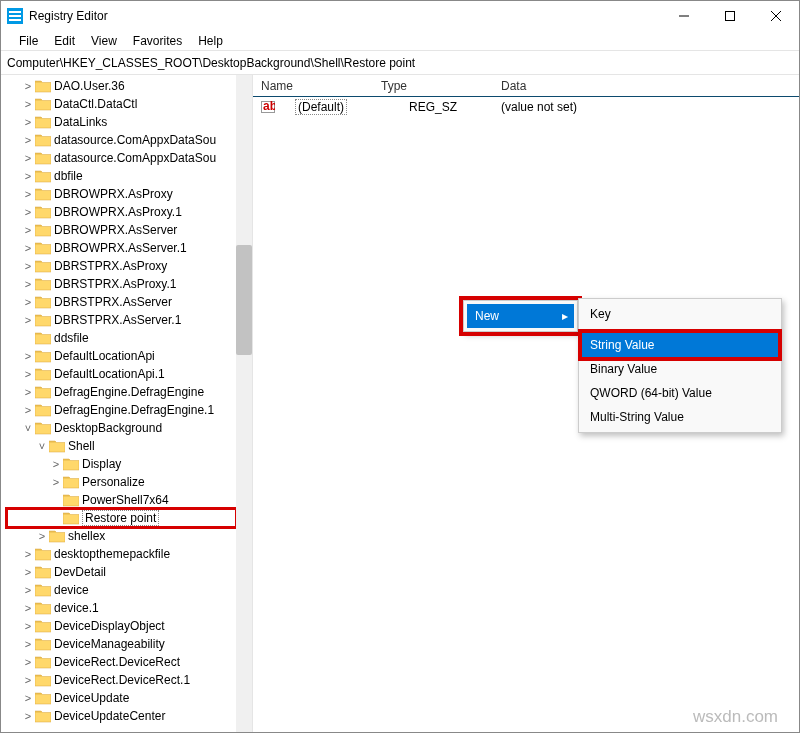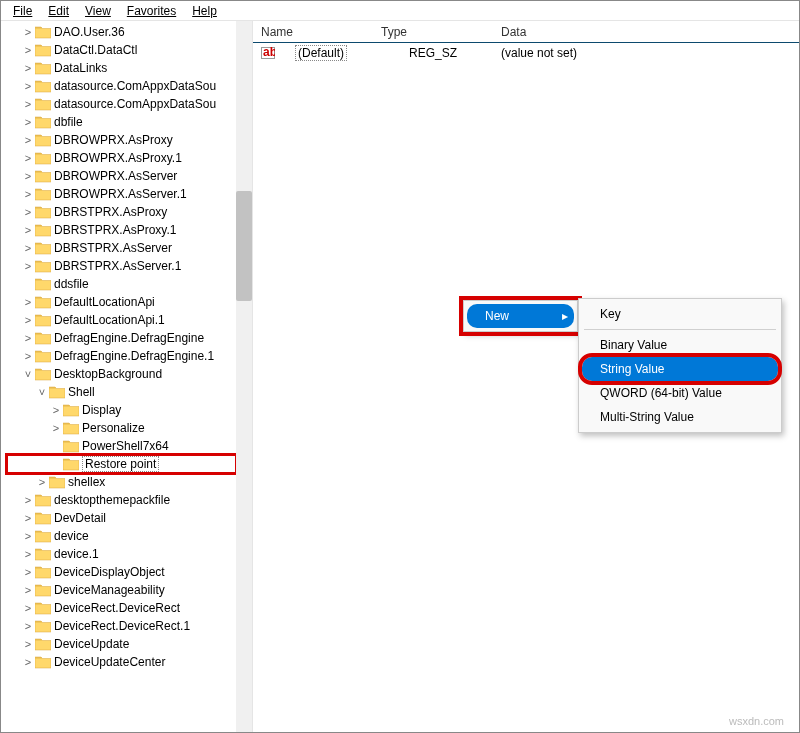--- a/index.html
+++ b/index.html
@@ -5,21 +5,21 @@
 * { box-sizing: border-box; margin: 0; padding: 0; font-family: "Segoe UI", Tahoma, sans-serif; font-size: 12px; }
 body { width: 800px; height: 733px; background: #f0f0f0; overflow: hidden; position: relative; }
 
 .window { width: 800px; height: 733px; background: #fff; border: 1px solid #888; display: flex; flex-direction: column; }
 
 .titlebar { height: 30px; background: #fff; display: flex; align-items: center; padding-left: 6px; }
 .titlebar .appicon { width: 16px; height: 16px; margin-right: 6px; }
 .titlebar .title { flex: 1; color: #000; }
 .titlebar .winbtn { width: 46px; height: 30px; display: flex; align-items: center; justify-content: center; color: #000; }
 
-.menubar { height: 20px; display: flex; align-items: center; padding: 0 4px; background: #fff; border-bottom: 1px solid #e5e5e5; text-decoration: underline; }
+.menubar { height: 20px; display: flex; align-items: center; padding: 0 10px; background: #fff; border-bottom: 1px solid #e5e5e5; }
 .menubar .mitem { padding: 2px 8px; }
 
 .addressbar { height: 24px; display: flex; align-items: center; padding: 2px 6px; border-bottom: 1px solid #e5e5e5; background: #fff; }
 .addressbar .addr { color: #000; }
 
 .content { flex: 1; display: flex; overflow: hidden; }
 
 
 .tree { width: 252px; border-right: 1px solid #e5e5e5; overflow: hidden; position: relative; background: #fff; padding-top: 2px; }
 .tree .scrollbar { position: absolute; right: 0; top: 0; width: 16px; height: 100%; background: #f0f0f0; }
@@ -48,41 +48,69 @@
 .list .cell { padding: 0 8px; }
 .list .cell.name { width: 120px; display: flex; align-items: center; gap: 20px; }
 .list .cell.name .v { border: 1px dotted #888; padding: 0 2px; }
 .list .cell.type { width: 120px; text-align: center; }
 .list .cell.data { flex: 1; }
 
 
 .ctxmenu { position: absolute; background: #f9f9f9; border: 1px solid #ccc; box-shadow: 2px 3px 6px rgba(0,0,0,.25); padding: 3px; }
 .ctxmenu.primary { left: 463px; top: 300px; width: 115px; }
 .ctxmenu.sub { left: 578px; top: 298px; width: 204px; }
-.ctxitem { height: 24px; display: flex; align-items: center; padding: 0 18px 0 18px; position: relative; border-radius: 10px; }
+.ctxitem { height: 24px; display: flex; align-items: center; padding: 0 18px 0 8px; position: relative; }
 .ctxitem.hi { background: #0078d7; color: #fff; }
 .ctxitem .arrow { position: absolute; right: 6px; }
 .ctxsep { height: 1px; background: #d0d0d0; margin: 3px 2px; }
 
-.watermark { position: absolute; right: 16px; bottom: 6px; color: #bbb; font-size: 11px; }
+.watermark { position: absolute; right: 22px; bottom: 6px; color: #bbb; font-size: 17px; }
 </style>
 </head>
 <body>
 
 <div class="window">
 
+  <div class="titlebar">
+    <svg class="appicon" viewBox="0 0 16 16">
+        <rect width="16" height="16" fill="#0099e5"></rect>
+        <rect x="2" y="3" width="12" height="2" fill="#fff"></rect>
+        <rect x="2" y="7" width="12" height="2" fill="#fff"></rect>
+        <rect x="2" y="11" width="12" height="2" fill="#fff"></rect>
+      </svg>
+    <span class="title">Registry Editor</span>
+    <div class="winbtn">
+        <svg width="10" height="10" viewBox="0 0 10 10">
+          <line x1="0" y1="5" x2="10" y2="5" stroke="#000"></line>
+        </svg>
+      </div>
+    <div class="winbtn">
+        <svg width="10" height="10" viewBox="0 0 10 10">
+          <rect x="0.5" y="0.5" width="9" height="9" fill="none" stroke="#000"></rect>
+        </svg>
+      </div>
+    <div class="winbtn">
+        <svg width="10" height="10" viewBox="0 0 10 10">
+          <line x1="0" y1="0" x2="10" y2="10" stroke="#000"></line>
+          <line x1="10" y1="0" x2="0" y2="10" stroke="#000"></line>
+        </svg>
+      </div>
+  </div>
 
   <div class="menubar">
     <span class="mitem">File</span>
     <span class="mitem">Edit</span>
     <span class="mitem">View</span>
     <span class="mitem">Favorites</span>
     <span class="mitem">Help</span>
   </div>
 
+  <div class="addressbar">
+    <span class="addr">Computer\HKEY_CLASSES_ROOT\DesktopBackground\Shell\Restore point</span>
+  </div>
 
   <div class="content">
 
     <div class="tree">
       <div class="tree-inner" id="tree-inner">
           <div class="node indent1">
             <span class="tw">˃</span>
             <svg class="fld" viewBox="0 0 16 14">
               <path d="M0 2 L6 2 L7.5 3.5 L16 3.5 L16 13 L0 13 Z" fill="#ffd86b" stroke="#d9a63f" stroke-width="0.5"></path>
               <path d="M0 2 L6 2 L7.5 3.5 L0 3.5 Z" fill="#e6b84d"></path>
@@ -400,19 +428,19 @@
 <div class="ctxmenu primary red-outline-thick">
   <div class="ctxitem hi">
     <span>New</span>
     <span class="arrow">▸</span>
   </div>
 </div>
 
 <div class="ctxmenu sub" id="submenu">
     <div class="ctxitem">Key</div>
     <div class="ctxsep"></div>
+    <div class="ctxitem hi red-outline-thick">String Value</div>
     <div class="ctxitem">Binary Value</div>
-    <div class="ctxitem hi red-outline-thick">String Value</div>
     <div class="ctxitem">QWORD (64-bit) Value</div>
     <div class="ctxitem">Multi-String Value</div>
   </div>
 
 <div class="watermark">wsxdn.com</div>
 
 </body></html>

